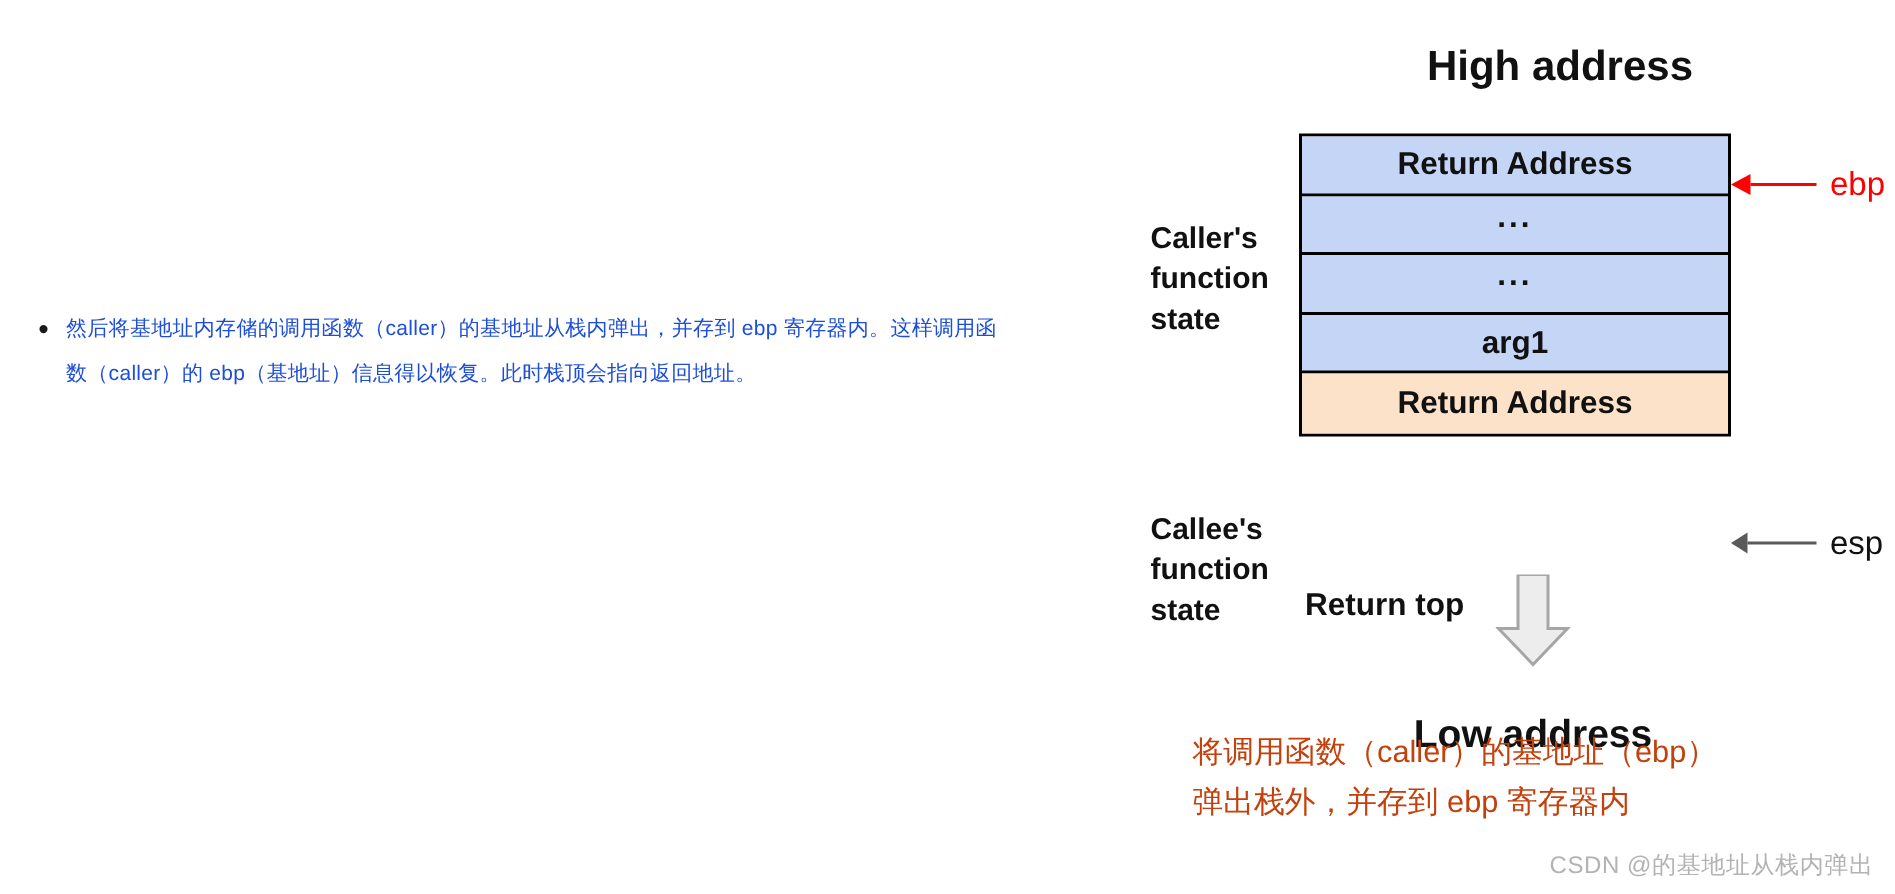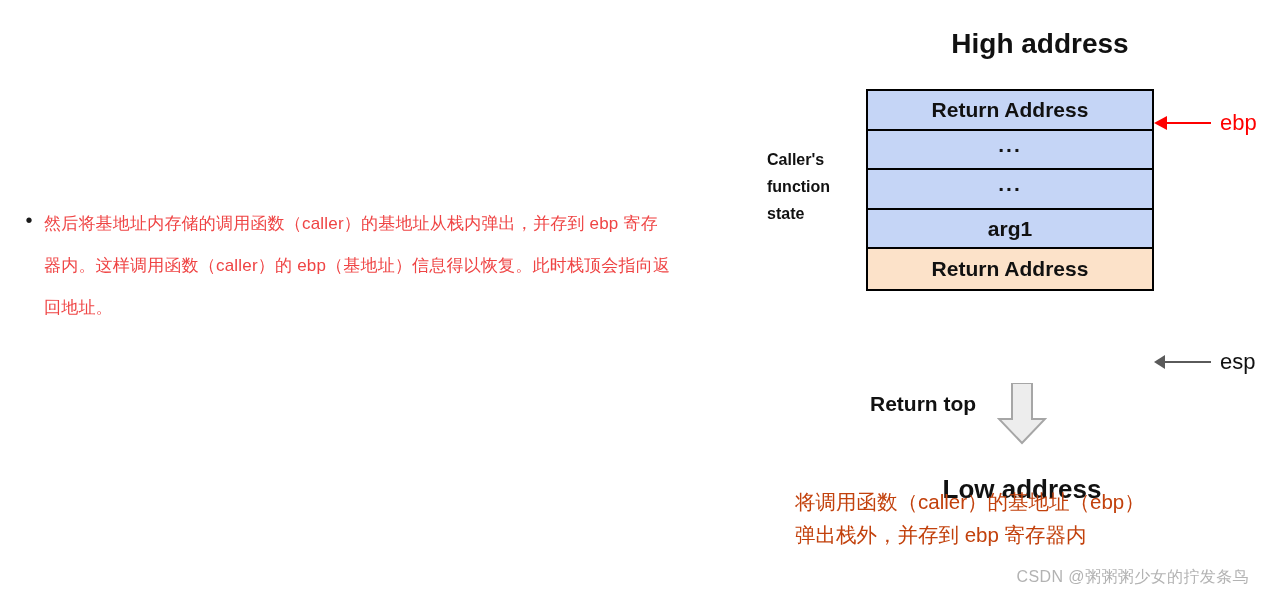--- a/index.html
+++ b/index.html
@@ -30,24 +30,24 @@
   #left-text-block .bullet-marker {
     width: 30px;
     flex: 0 0 30px;
     font-size: 20px;
     line-height: 35px;
     text-align: center;
     color: #1a1a1a;
   }
   #left-text-block .bullet-text {
     flex: 1;
-    font-size: 17px;
-    line-height: 42px;
+    font-size: 14px;
+    line-height: 30px;
     letter-spacing: 0.2px;
-    color: #ef4444;
+    color: #1d4ed8;
     white-space: pre-wrap;
   }
 
   
   #stack-diagram {
     position: absolute;
     left: 760px;
     top: 24px;
     width: 503px;
     height: 450px;
@@ -93,21 +93,21 @@
   .stack-row.ellipsis .cell-label {
     letter-spacing: 2px;
     font-size: 21px;
     position: relative;
     top: -5px;
   }
 
   
   .group-label {
     position: absolute;
-    font-size: 16px;
+    font-size: 20px;
     font-weight: bold;
     line-height: 27px;
     color: #111;
     text-align: left;
   }
   #caller-group-label { left: 7px;  top: 122px; width: 98px; }
   #callee-group-label { left: 7px;  top: 316px; width: 98px; }
 
   
   .pointer-arrow {
@@ -197,20 +197,21 @@
     <span class="bullet-marker">•</span>
     <span class="bullet-text">然后将基地址内存储的调用函数（caller）的基地址从栈内弹出，并存到 ebp 寄存器内。这样调用函数（caller）的 ebp（基地址）信息得以恢复。此时栈顶会指向返回地址。</span>
   </div>
 </div>
 
 <div id="stack-diagram">
 
   <div id="high-address-label">High address</div>
 
   <div id="caller-group-label" class="group-label">Caller's function state</div>
+  <div id="callee-group-label" class="group-label">Callee's function state</div>
 
   <div id="stack-table">
       <div class="stack-row blue">
         <span class="cell-label">Return Address</span>
       </div>
       <div class="stack-row blue ellipsis">
         <span class="cell-label">...</span>
       </div>
       <div class="stack-row blue ellipsis">
         <span class="cell-label">...</span>
@@ -240,13 +241,13 @@
   <svg id="down-block-arrow" viewBox="0 0 50 62">
     <polygon points="15,0 35,0 35,36 48,36 25,60 2,36 15,36" fill="#ededed" stroke="#a6a6a6" stroke-width="2" stroke-linejoin="miter"></polygon>
   </svg>
 
   <div id="low-address-label">Low address</div>
 </div>
 
 <div id="diagram-caption">将调用函数（caller）的基地址（ebp）
 弹出栈外，并存到 ebp 寄存器内</div>
 
-<div id="csdn-watermark">CSDN @粥粥粥少女的拧发条鸟</div>
+<div id="csdn-watermark">CSDN @的基地址从栈内弹出</div>
 
 </body></html>

